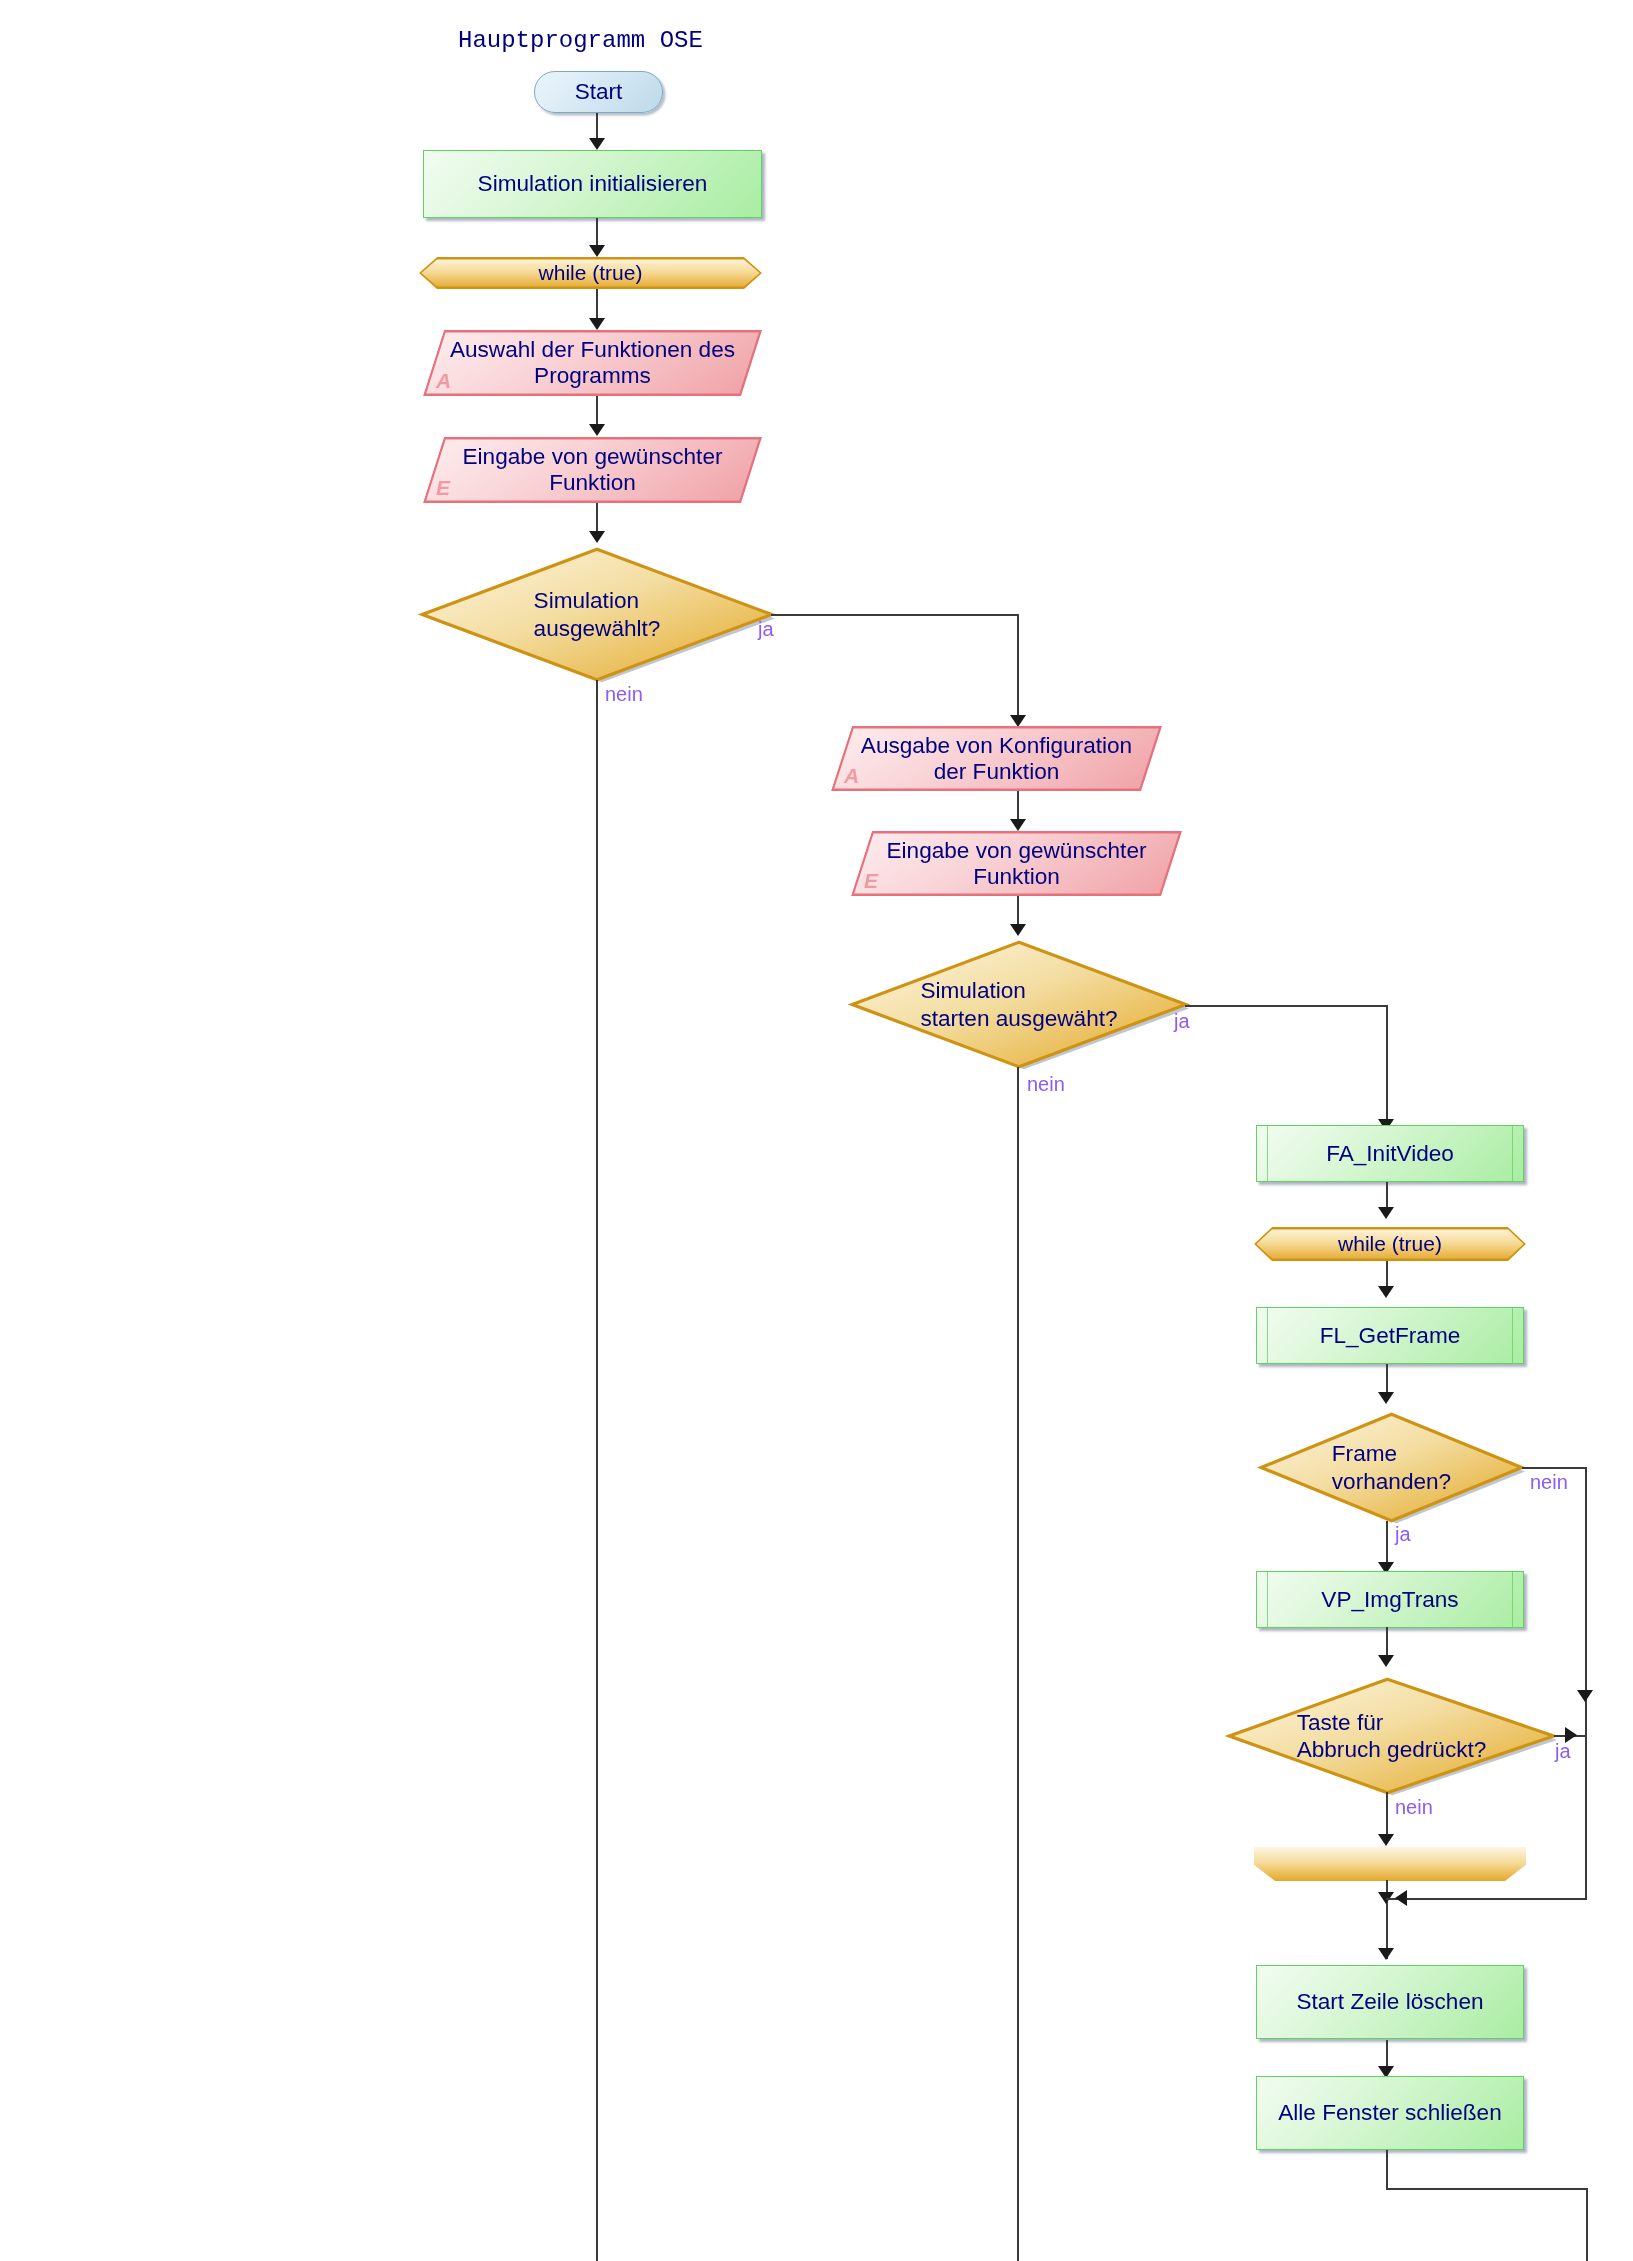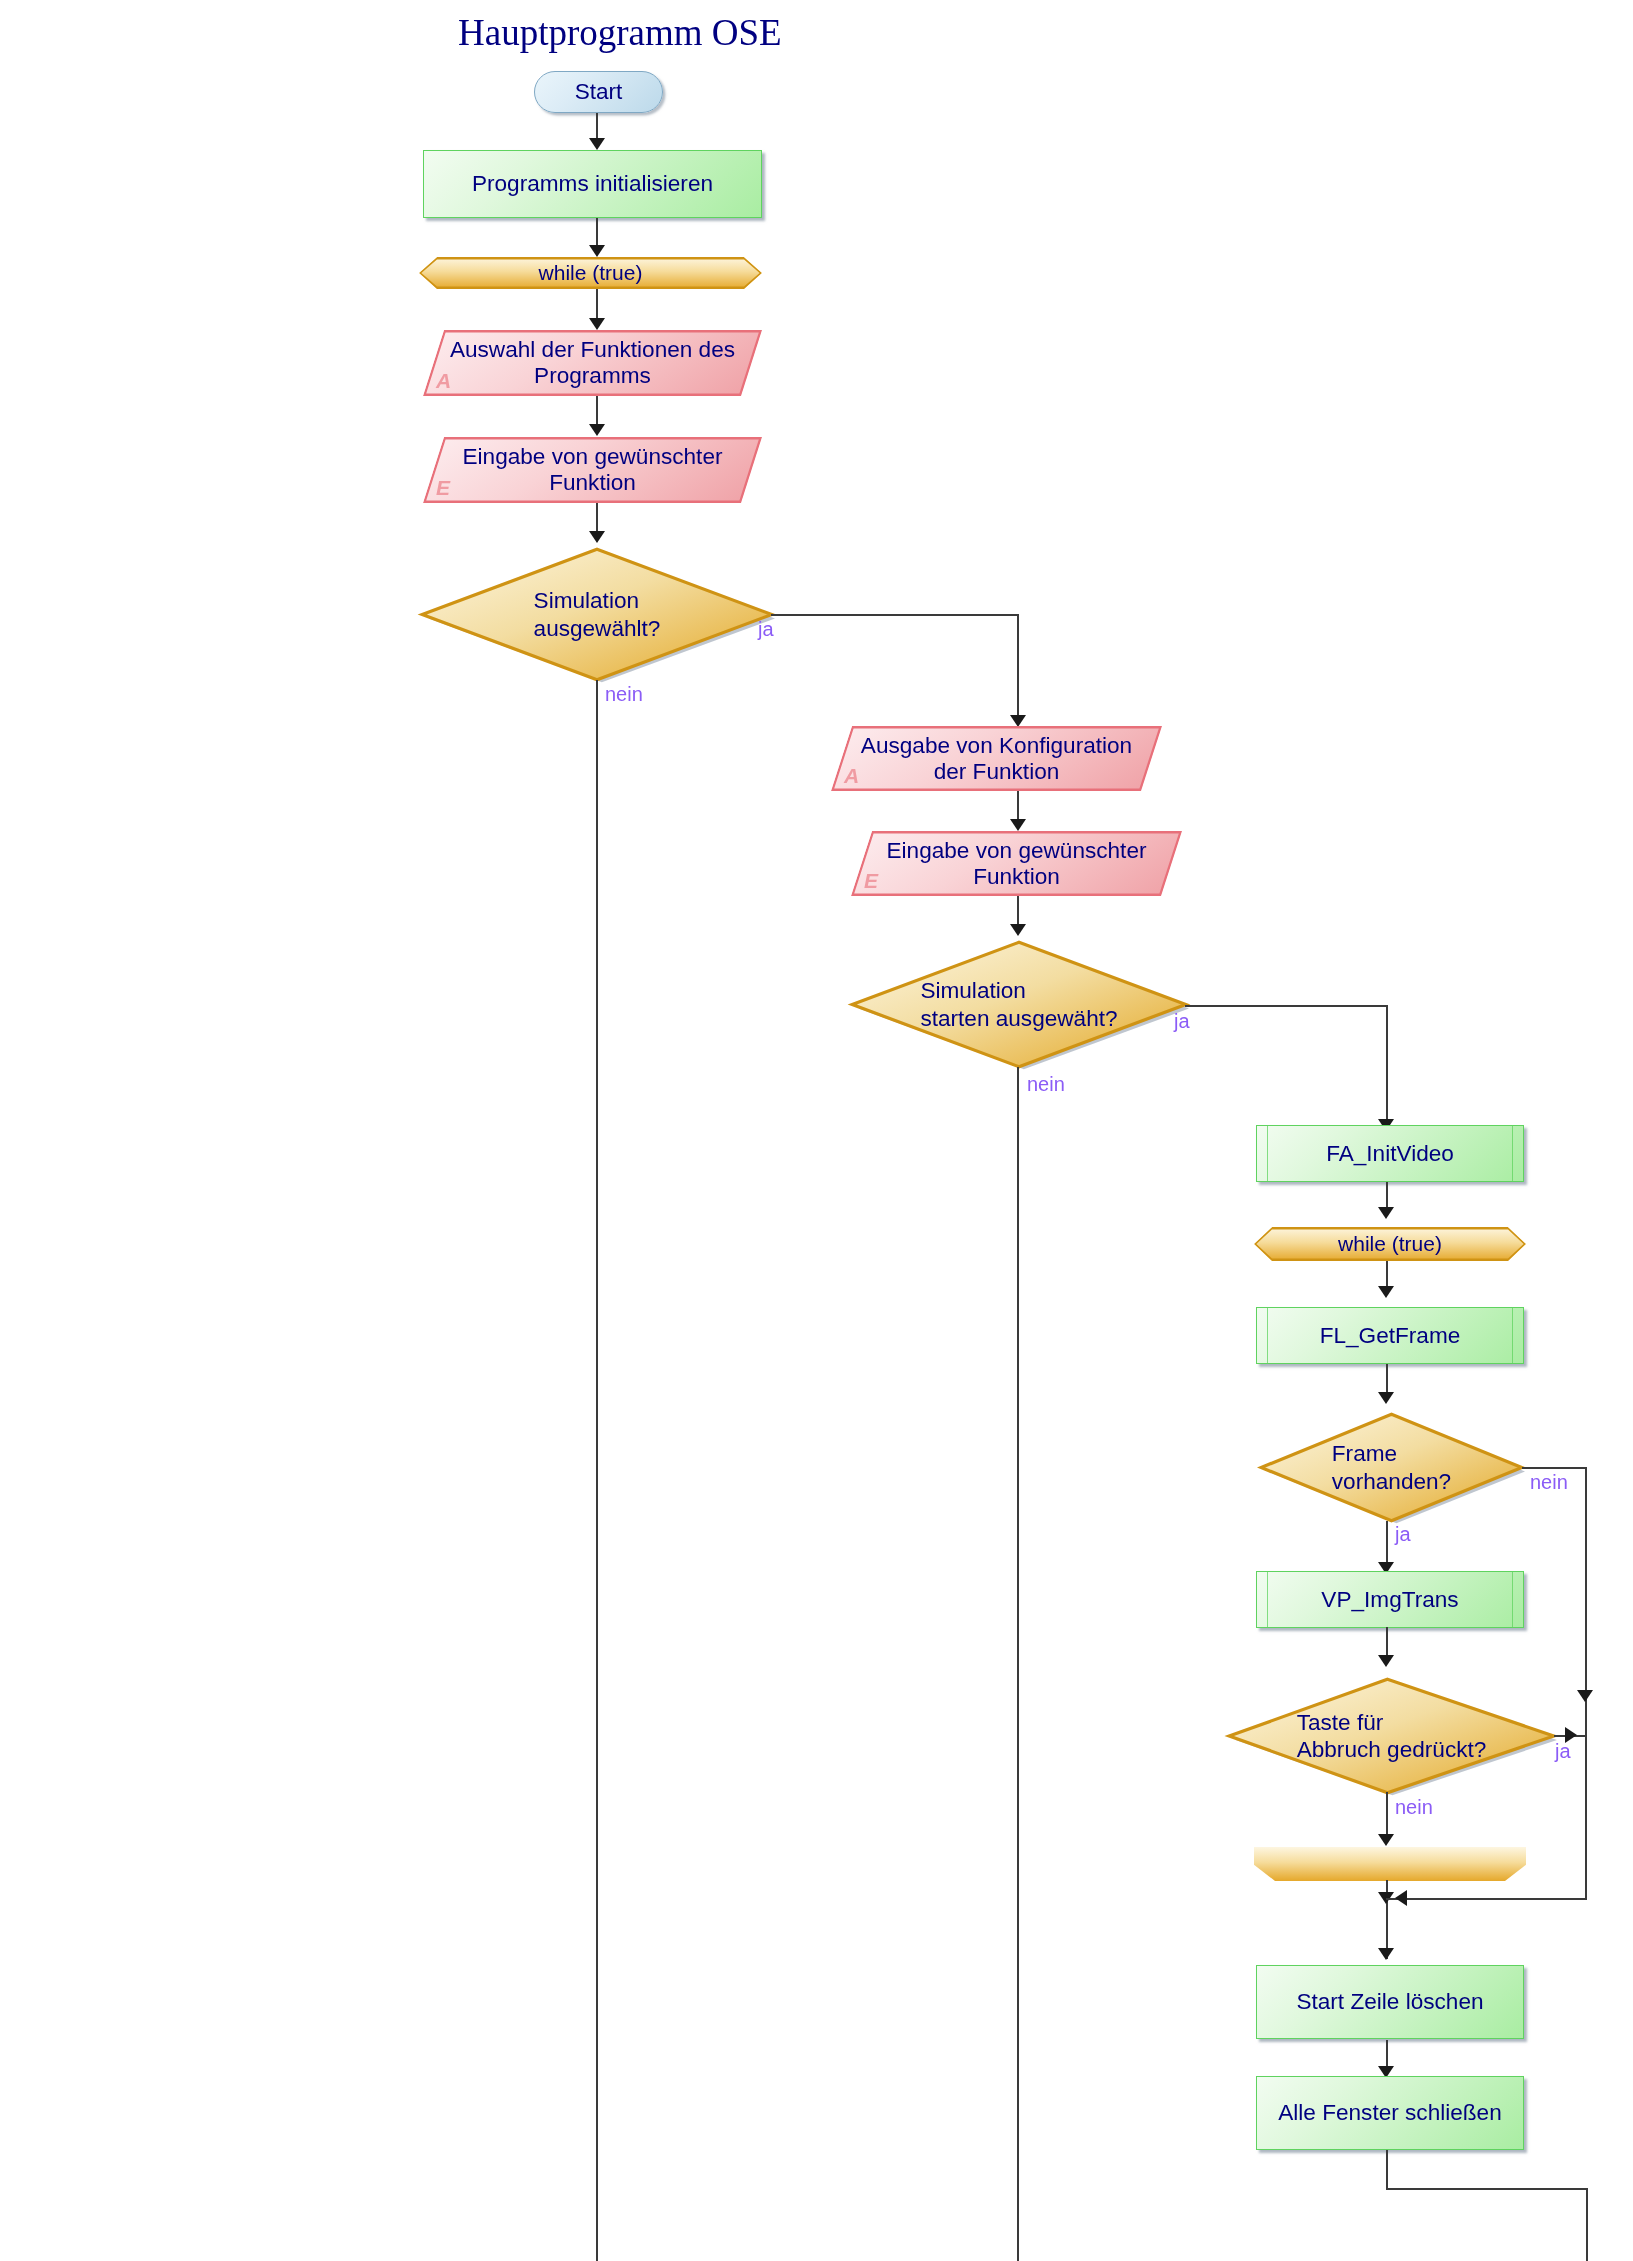--- a/index.html
+++ b/index.html
@@ -1,21 +1,22 @@
 <!DOCTYPE html>
 <html style="font-size:13px"><head>
 <meta charset="utf-8">
 <style>
   html,body{margin:0;padding:0;background:#ffffff;}
   body{font-family:"Liberation Sans",sans-serif;}
   #canvas{position:relative;width:1633px;height:2261px;background:#fff;overflow:hidden;}
 
   .title{
-    position:absolute;color:#000080;font-size:37px;font-family:Liberation Serif, serif;
+    position:absolute;color:#000080;font-size:24px;font-family:Liberation Mono, monospace;
     white-space:nowrap;
+    margin-top:16px;
   }
 
   
   .node{position:absolute;box-sizing:border-box;}
   .node .lbl{
     position:absolute;inset:0;display:flex;align-items:center;justify-content:center;
     text-align:center;color:#000080;font-size:22.6px;line-height:1.15;
     font-family:"Liberation Sans",sans-serif;white-space:pre-line;
     padding:0 21px;box-sizing:border-box;
   }
@@ -103,21 +104,21 @@
 
   <div class="title" style="left:458px;top:11.3px;">Hauptprogramm OSE</div>
 
   <div class="node term" style="left:534px;top:71px;width:129px;height:42px;">
     <div class="lbl">Start</div>
   </div>
   <div class="ln v" style="left:596px;top:113px;height:31px;"></div>
   <div class="arrow down" style="left:589px;top:138px;"></div>
 
   <div class="node proc" style="left:423px;top:150px;width:339px;height:68px;">
-    <div class="lbl">Programms initialisieren</div>
+    <div class="lbl">Simulation initialisieren</div>
   </div>
   <div class="ln v" style="left:596px;top:218px;height:32px;"></div>
   <div class="arrow down" style="left:589px;top:245px;"></div>
 
   <div class="node loopstart" style="left:419px;top:257px;width:343px;height:32px;">
     <div class="edge"></div>
     <div class="lbl" style="font-size:21px;">while (true)</div>
   </div>
   <div class="ln v" style="left:596px;top:289px;height:34px;"></div>
   <div class="arrow down" style="left:589px;top:318px;"></div>

